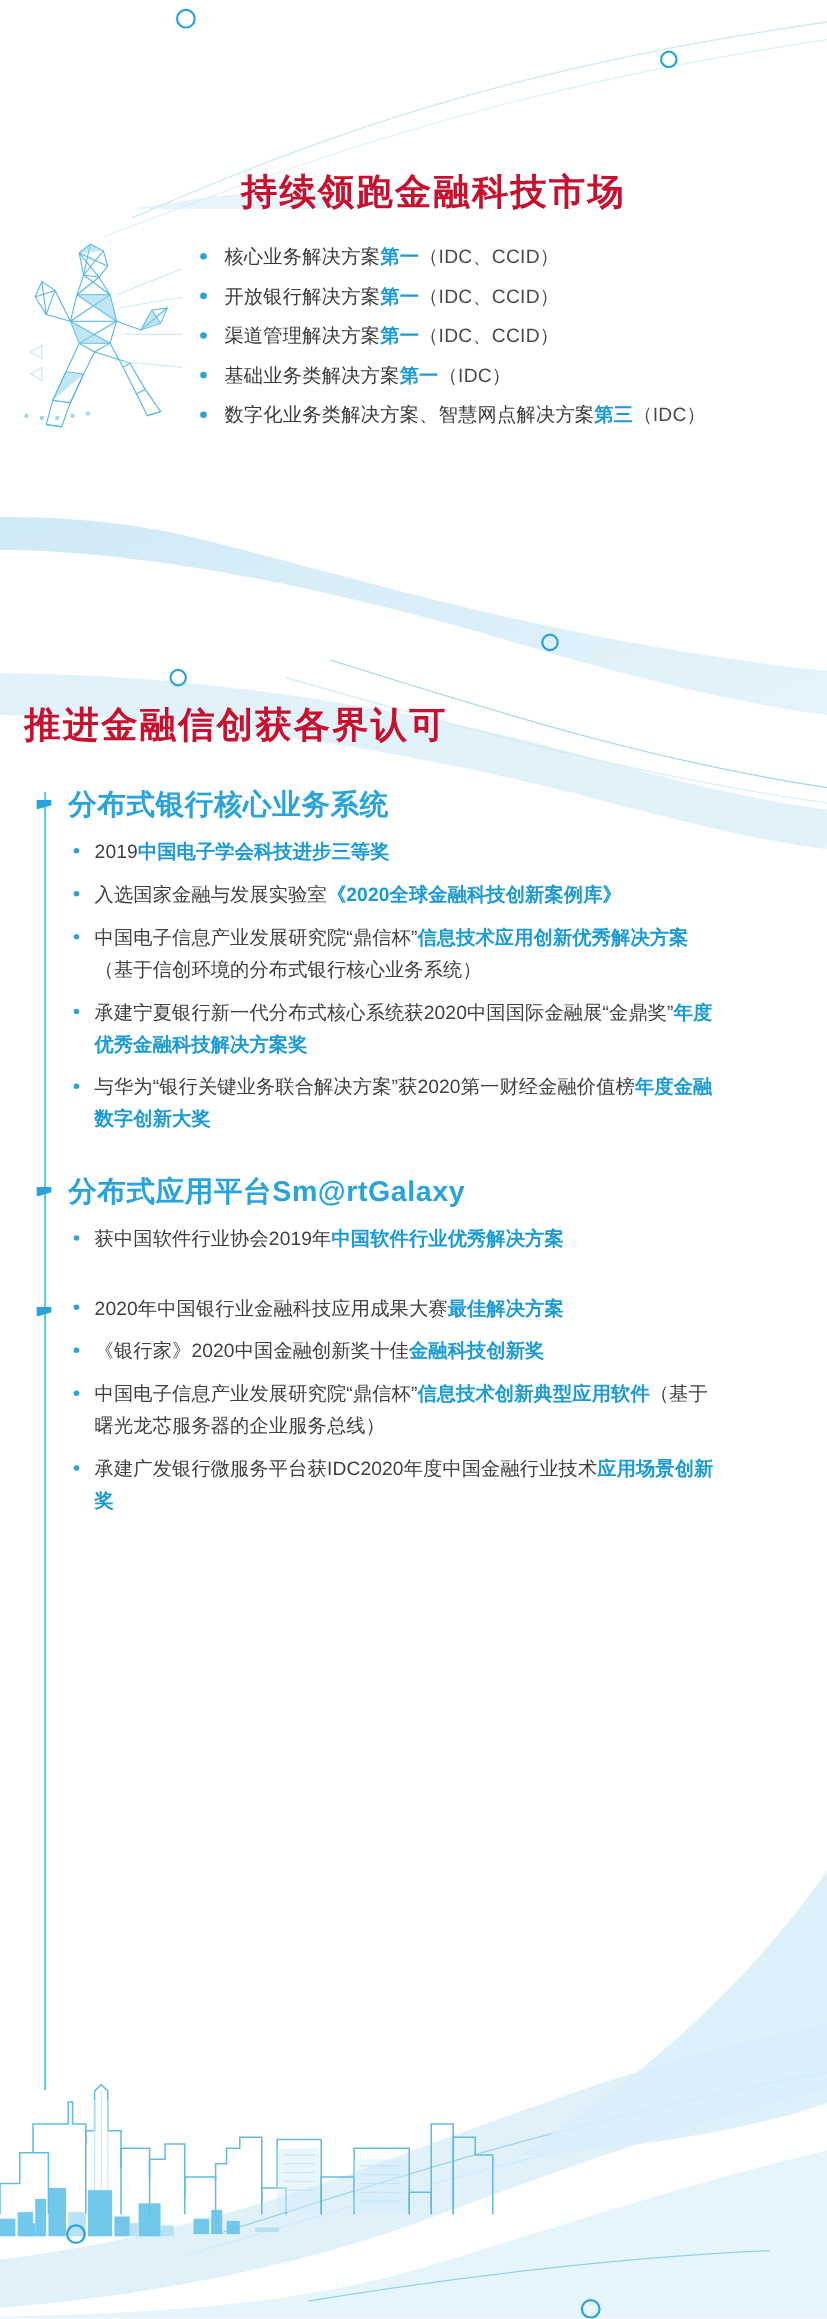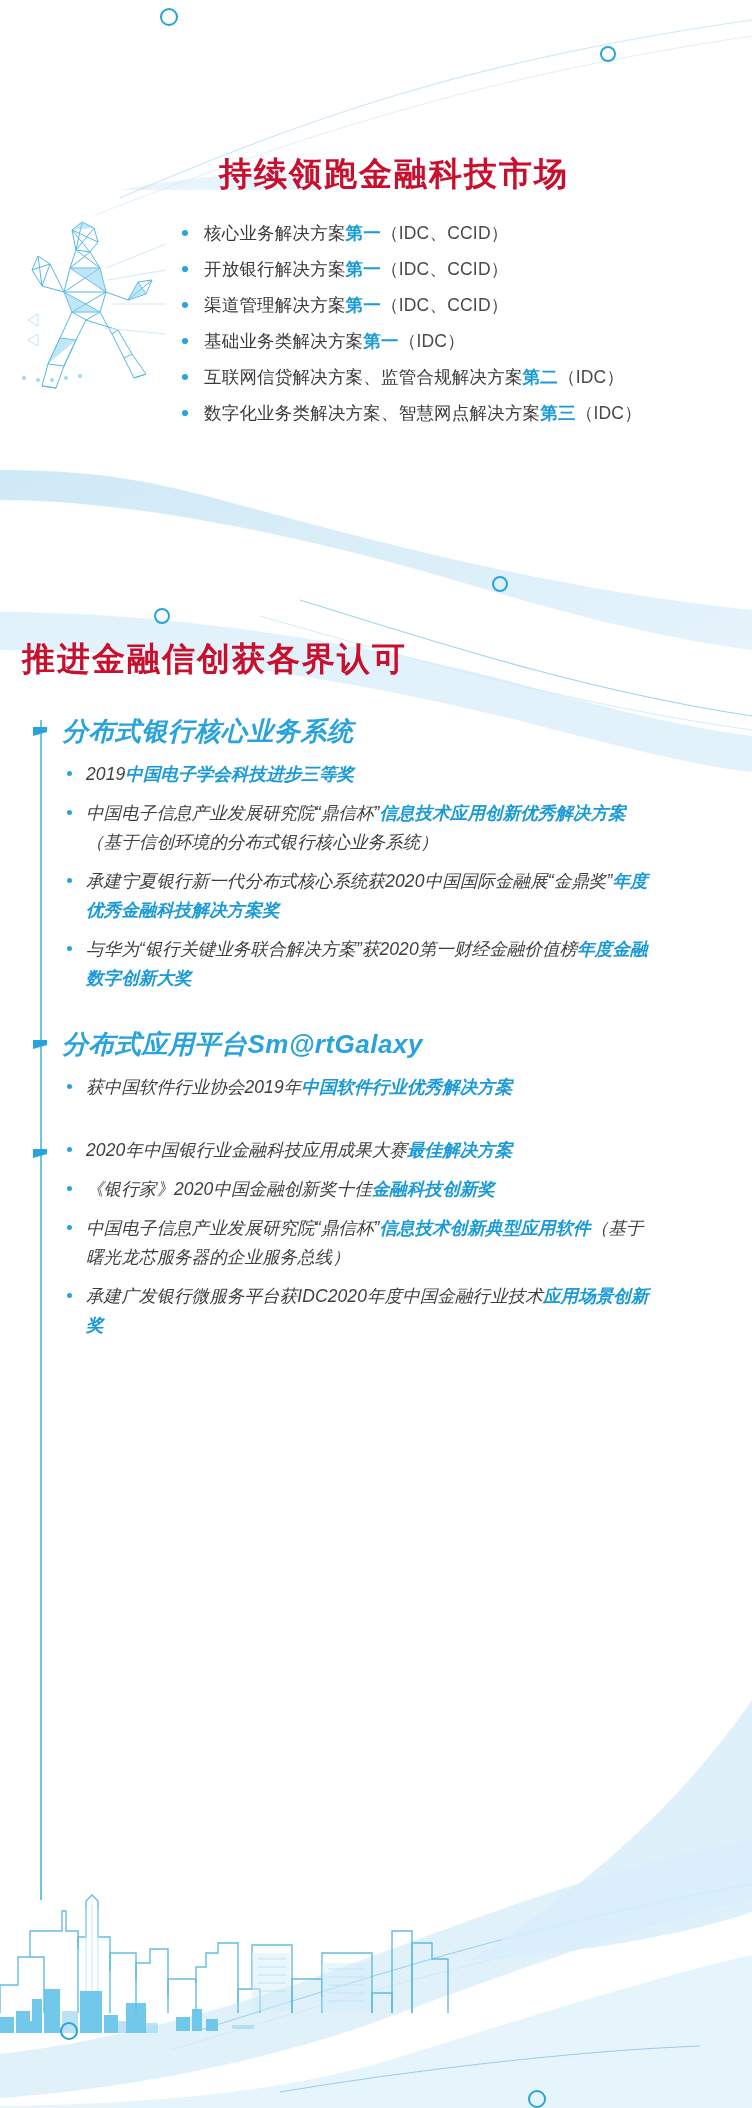--- a/index.html
+++ b/index.html
@@ -73,21 +73,21 @@
   .timeline{
     position:absolute;
     left:40px;
     top:100px;
     width:2px;
     height:1180px;
     background:#6fc5e8;
   }
 
   .group{position:relative;margin:0;}
-  .groups{position:absolute;left:0;top:72px;width:676px;font-style:italic;}
+  .groups{position:absolute;left:0;top:72px;width:676px;}
 
   .grp-head{
     position:relative;
     padding-left:62px;
     color:#29a3dc;
     font-weight:bold;
     font-size:26px;
     line-height:34px;
     margin-top:22px;
     margin-bottom:12px;
@@ -280,23 +280,20 @@
       <div class="s1-item">
         <span class="dot"></span><span>开放银行解决方案</span><span class="rank">第一</span><span class="src">（IDC、CCID）</span>
       </div>
       <div class="s1-item">
         <span class="dot"></span><span>渠道管理解决方案</span><span class="rank">第一</span><span class="src">（IDC、CCID）</span>
       </div>
       <div class="s1-item">
         <span class="dot"></span><span>基础业务类解决方案</span><span class="rank">第一</span><span class="src">（IDC）</span>
       </div>
       <div class="s1-item">
-        <span class="dot"></span><span>互联网信贷解决方案、监管合规解决方案</span><span class="rank">第二</span><span class="src">（IDC）</span>
-      </div>
-      <div class="s1-item">
         <span class="dot"></span><span>数字化业务类解决方案、智慧网点解决方案</span><span class="rank">第三</span><span class="src">（IDC）</span>
       </div>
     </div>
   </div>
 
   <div class="sec2">
     <div class="title-red" id="sec2-title">推进金融信创获各界认可</div>
 
     <div class="timeline"></div>
 
@@ -305,20 +302,23 @@
       <div class="group">
         <div class="grp-head">
           <span class="marker"></span>
           <span>分布式银行核心业务系统</span>
         </div>
         <div class="g-list">
           <div class="g-item">
             <span class="dot"></span><span class="plain">2019</span><span class="hl">中国电子学会科技进步三等奖</span>
           </div>
           <div class="g-item">
+            <span class="dot"></span><span class="plain">入选国家金融与发展实验室</span><span class="hl">《2020全球金融科技创新案例库》</span>
+          </div>
+          <div class="g-item">
             <span class="dot"></span><span class="plain">中国电子信息产业发展研究院“鼎信杯”</span><span class="hl">信息技术应用创新优秀解决方案</span><span class="plain">（基于信创环境的分布式银行核心业务系统）</span>
           </div>
           <div class="g-item">
             <span class="dot"></span><span class="plain">承建宁夏银行新一代分布式核心系统获2020中国国际金融展“金鼎奖”</span><span class="hl">年度优秀金融科技解决方案奖</span>
           </div>
           <div class="g-item">
             <span class="dot"></span><span class="plain">与华为“银行关键业务联合解决方案”获2020第一财经金融价值榜</span><span class="hl">年度金融数字创新大奖</span>
           </div>
         </div>
       </div>

